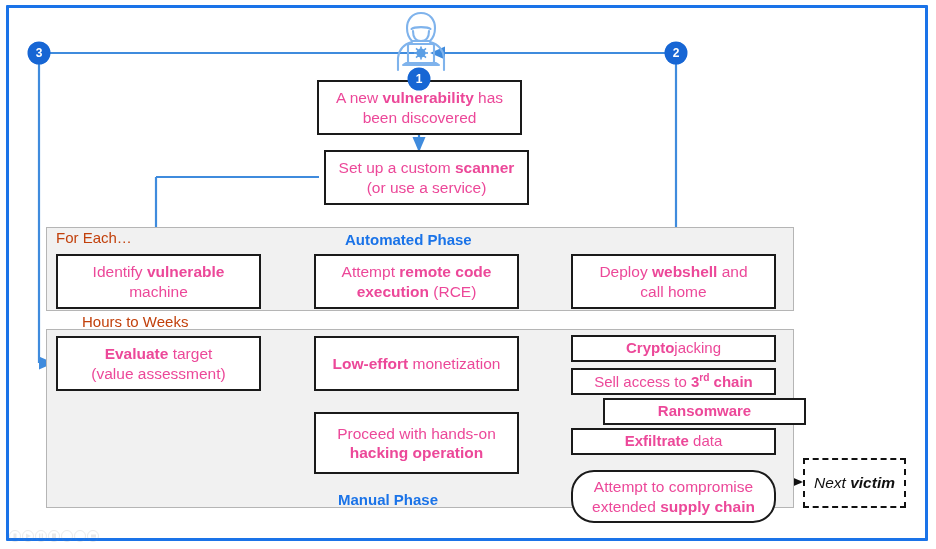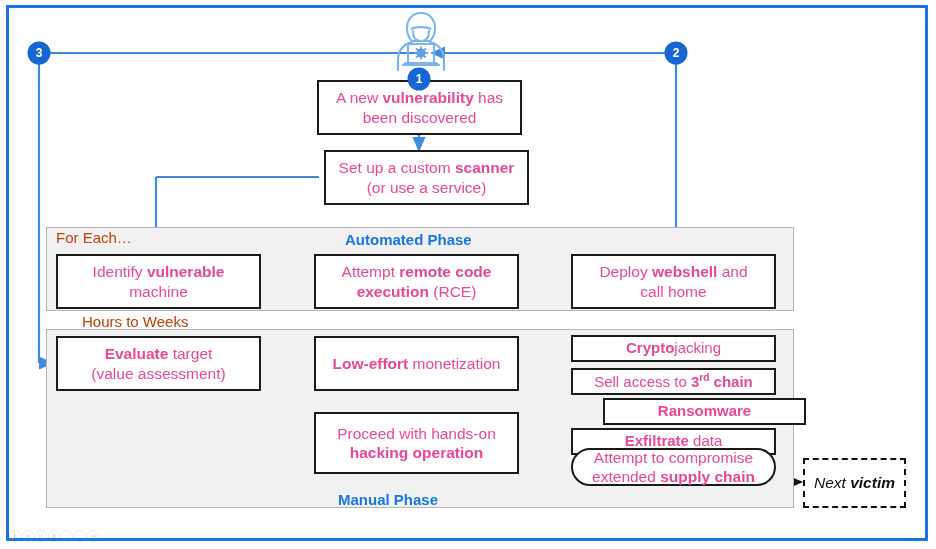--- a/index.html
+++ b/index.html
@@ -290,21 +290,21 @@
       <b>Ransomware</b>
     </span>
   </div>
 
   <div class="node thin" style="left:571px;top:428px;width:205px;height:27px;">
     <span class="txt">
       <b>Exfiltrate</b><span> data</span>
     </span>
   </div>
 
-  <div class="node" style="left:571px;top:448px;width:205px;height:38px;border-radius:23px;">
+  <div class="node" style="left:571px;top:470px;width:205px;height:53px;border-radius:23px;">
     <span class="txt">
       <span>Attempt to compromise</span><br>
       <span>extended </span><b>supply chain</b>
     </span>
   </div>
 
   <div class="dashed" style="left:803px;top:458px;width:103px;height:50px;">
     <span class="txt">
       <span>Next </span><b>victim</b>
     </span>

